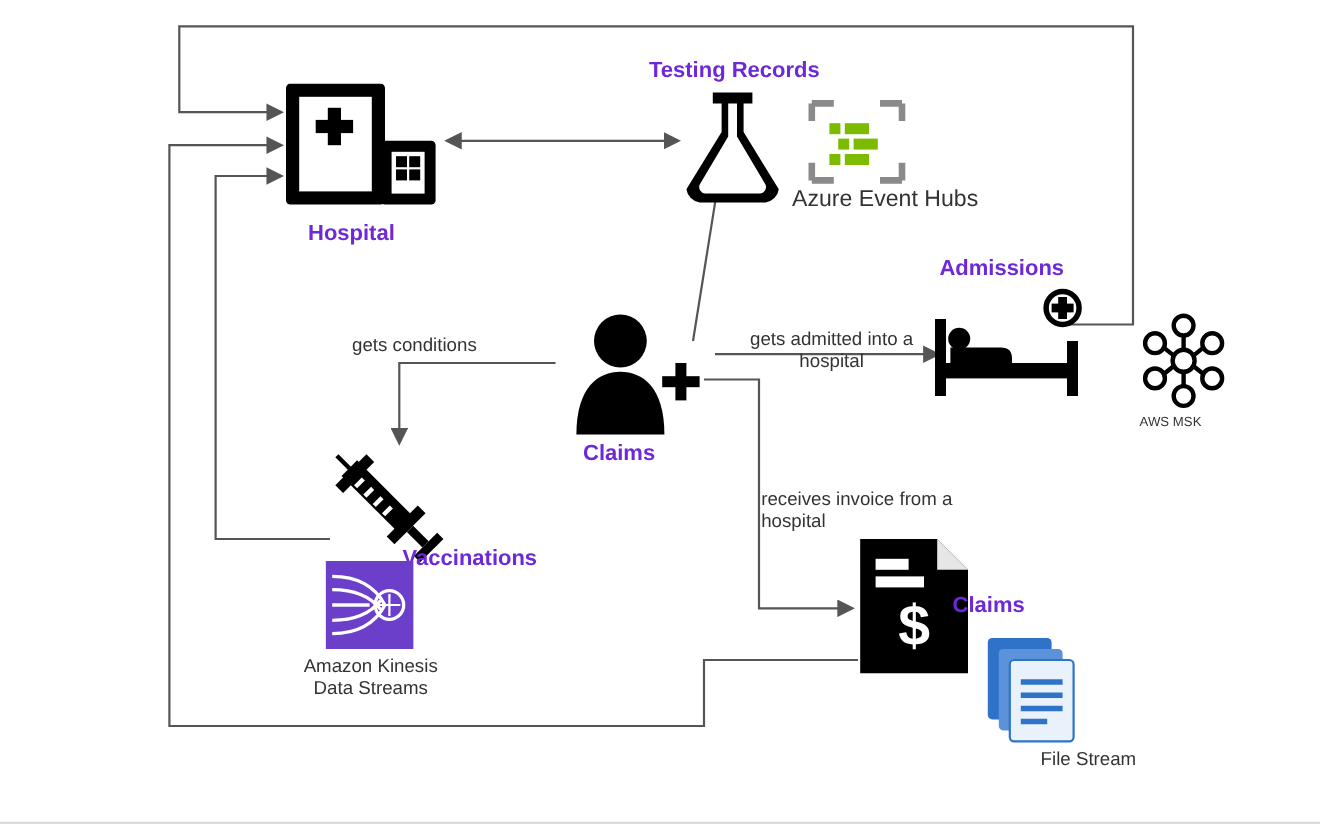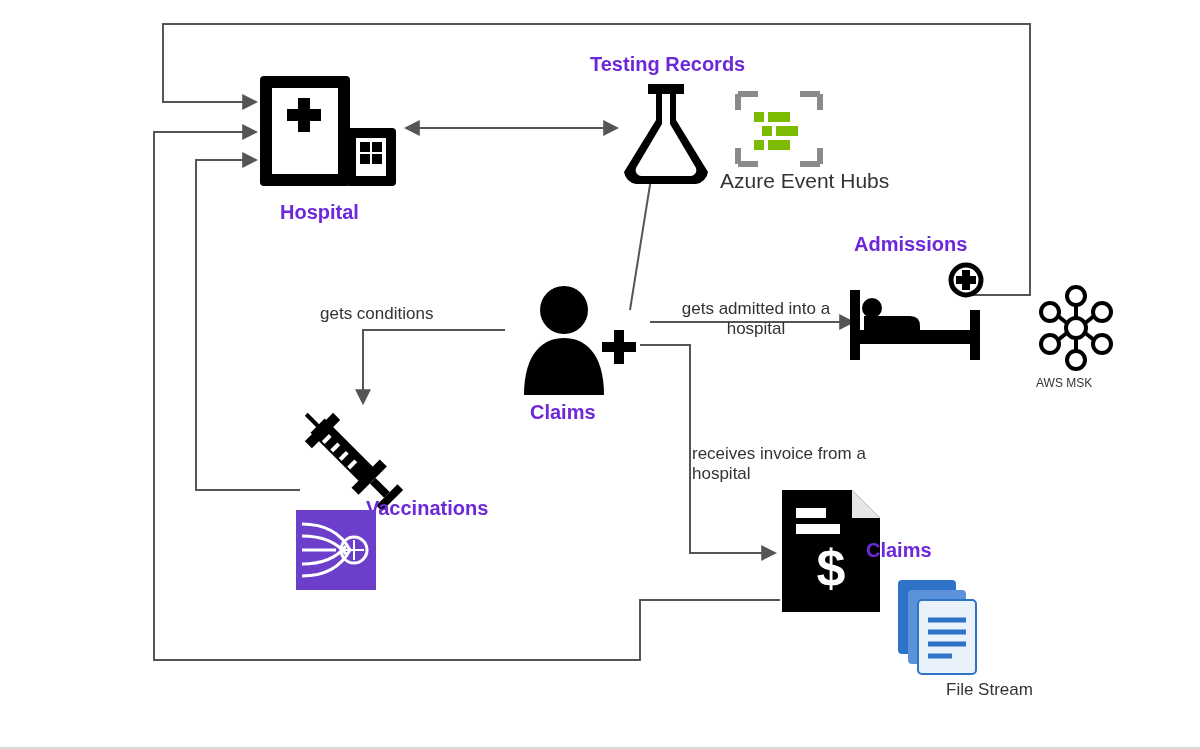--- a/index.html
+++ b/index.html
@@ -234,20 +234,22 @@
         <path d="M6 54 Q36 54 50 36"></path>
         <path d="M6 66 Q40 66 54 40"></path>
       </g>
       <circle cx="58" cy="40" r="13" fill="none" stroke="#fff" stroke-width="3"></circle>
       <g stroke="#fff" stroke-width="2">
         <line x1="58" y1="30" x2="58" y2="50"></line>
         <line x1="48" y1="40" x2="68" y2="40"></line>
       </g>
     </svg>
   </div>
+  <div class="label small" style="left:262px;top:596px;width:150px;">Amazon Kinesis
+Data Streams</div>
 
   <div class="label small" style="left:656px;top:276px;width:200px;margin-top:23px;">gets admitted into a
 hospital</div>
   <div class="label small" style="left:692px;top:432px;width:220px;text-align:left;margin-top:12px;">receives invoice from a
 hospital</div>
   <div class="label small nowrap" style="left:320px;top:304px;">gets conditions</div>
 
   <div style="position:absolute;left:0;bottom:0;width:1200px;height:2px;background:#d9d9d9;"></div>
 </div>
 

